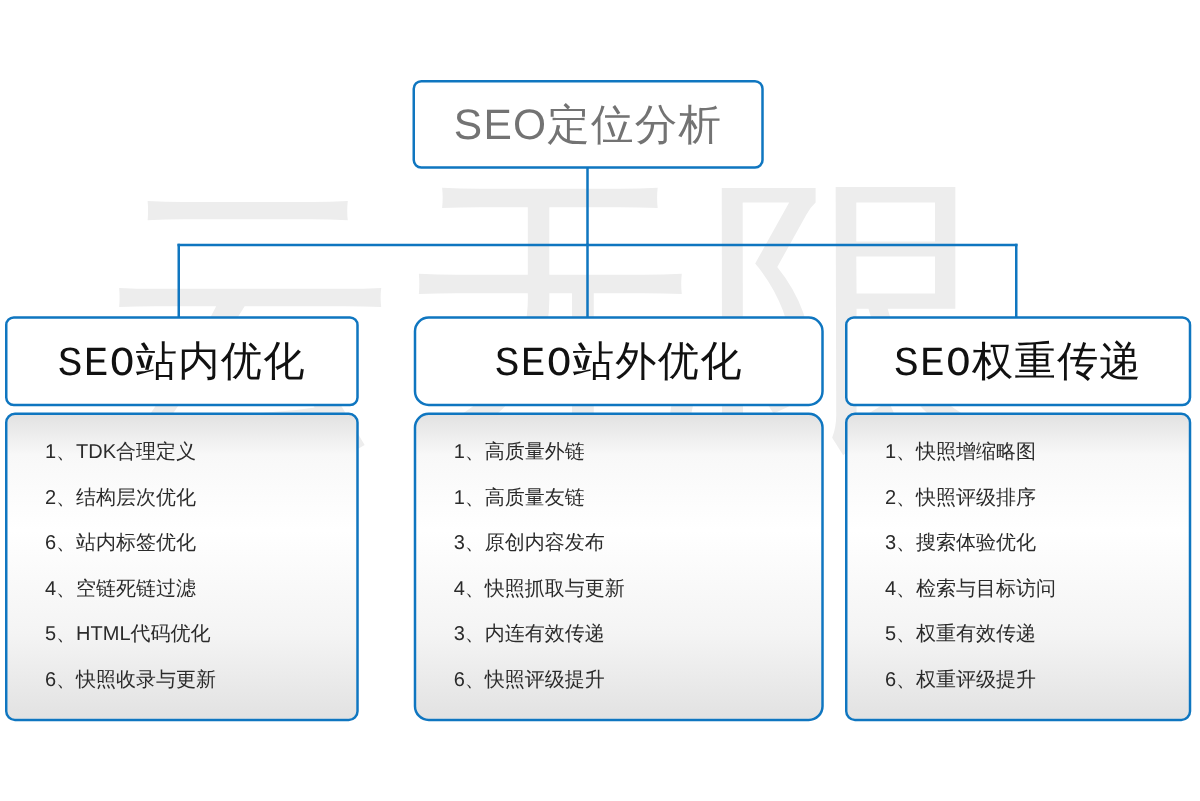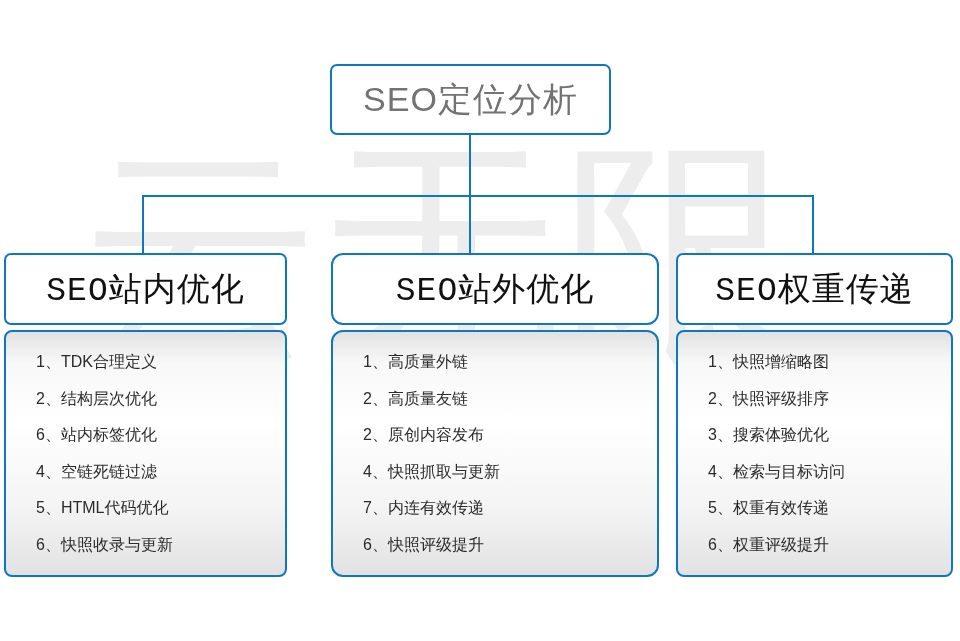--- a/index.html
+++ b/index.html
@@ -72,24 +72,24 @@
       <div class="list-item">6、快照收录与更新</div>
     </div>
   </section>
 
   <section class="col2">
     <div class="node head-box">
       <span class="node-label">SEO站外优化</span>
     </div>
     <div class="list-box">
       <div class="list-item">1、高质量外链</div>
-      <div class="list-item">2、高质量友链</div>
-      <div class="list-item">2、原创内容发布</div>
+      <div class="list-item">1、高质量友链</div>
+      <div class="list-item">3、原创内容发布</div>
       <div class="list-item">4、快照抓取与更新</div>
-      <div class="list-item">7、内连有效传递</div>
+      <div class="list-item">3、内连有效传递</div>
       <div class="list-item">6、快照评级提升</div>
     </div>
   </section>
 
   <section class="col3">
     <div class="node head-box">
       <span class="node-label">SEO权重传递</span>
     </div>
     <div class="list-box">
       <div class="list-item">1、快照增缩略图</div>

